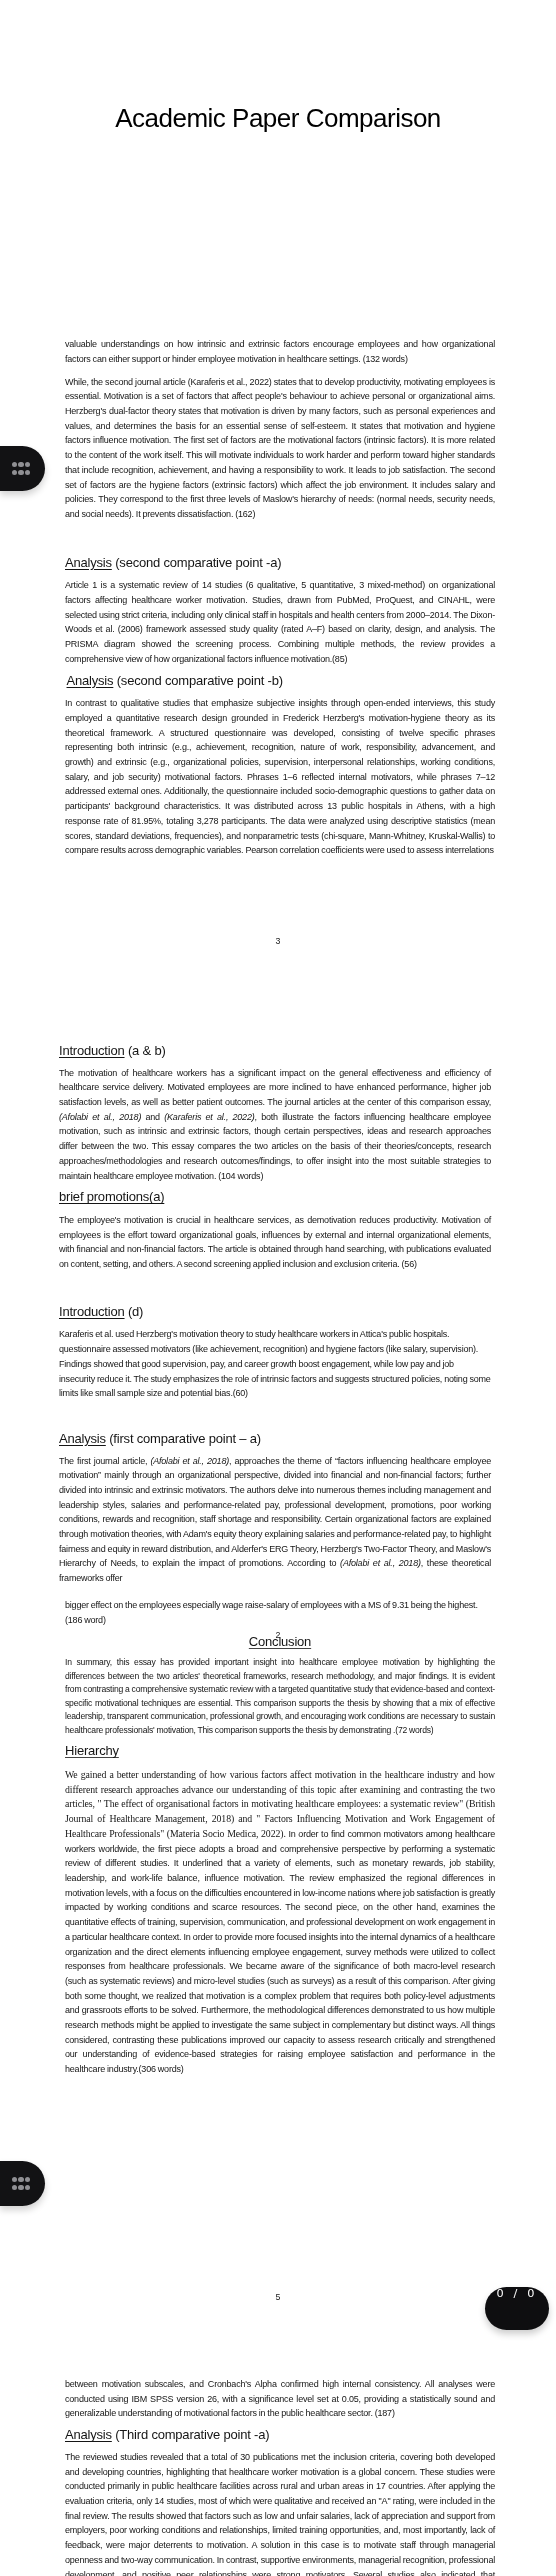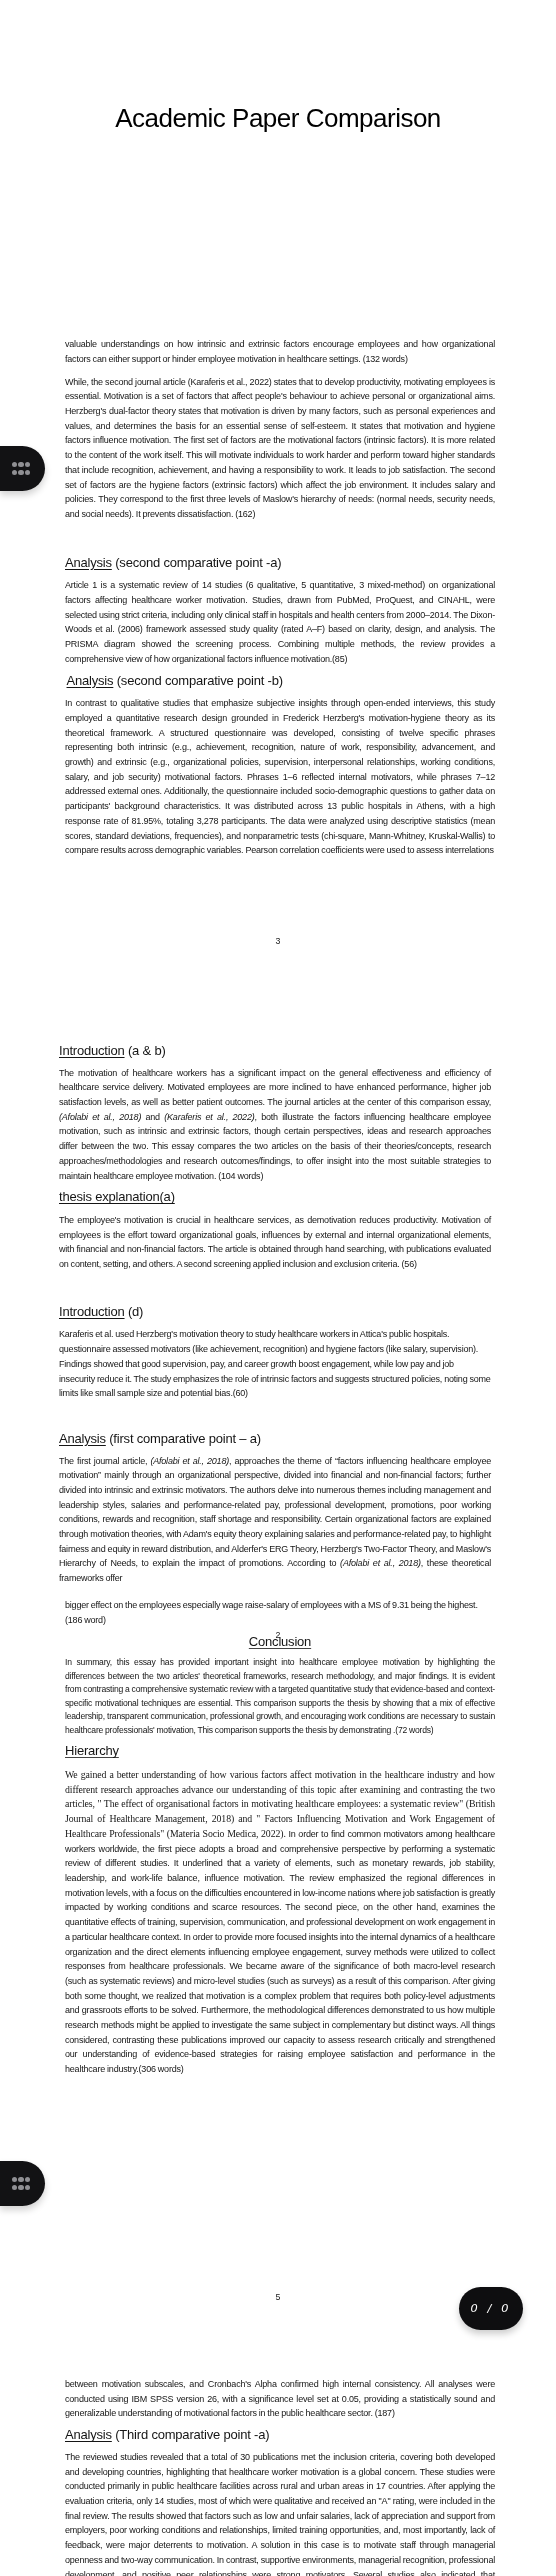--- a/index.html
+++ b/index.html
@@ -74,35 +74,34 @@
     grid-gap: 2.1px 1.5px;
     margin-left: -3.1px;
   }
   .dots span {
     width: 5.2px; height: 5.2px; border-radius: 50%;
     background: #8f8f93;
     display: block;
   }
   .fab-counter {
     position: absolute;
-    left: 459px;
+    left: 485px;
     top: 2287px;
     width: 64px;
     height: 43px;
     background: #0e0e10;
     border-radius: 21.6px;
     box-shadow: 0 4.1px 7.2px rgba(0,0,0,0.20);
     color: #fff;
     display: flex;
-    align-items: center;
+    align-items: flex-start;
     justify-content: center;
     font-size: 11.3px;
     letter-spacing: 3.1px;
     font-family: "DejaVu Sans", sans-serif;
-    font-style: italic;
   }
 </style>
 </head>
 <body>
 
 <div class="title">Academic Paper Comparison</div>
 
 <div class="block" style="top:337px;">
   <p class="para">valuable understandings on how intrinsic and extrinsic factors encourage employees and how organizational factors can either support or hinder employee motivation in healthcare settings. (132 words)</p>
   <p class="para" style="margin-top:8.2px;">While, the second journal article (Karaferis et al., 2022) states that to develop productivity, motivating employees is essential. Motivation is a set of factors that affect people's behaviour to achieve personal or organizational aims. Herzberg's dual-factor theory states that motivation is driven by many factors, such as personal experiences and values, and determines the basis for an essential sense of self-esteem. It states that motivation and hygiene factors influence motivation. The first set of factors are the motivational factors (intrinsic factors). It is more related to the content of the work itself. This will motivate individuals to work harder and perform toward higher standards that include recognition, achievement, and having a responsibility to work. It leads to job satisfaction. The second set of factors are the hygiene factors (extrinsic factors) which affect the job environment. It includes salary and policies. They correspond to the first three levels of Maslow's hierarchy of needs: (normal needs, security needs, and social needs). It prevents dissatisfaction. (162)</p>
@@ -112,21 +111,21 @@
 
   <p class="heading" style="margin-top:7.2px; padding-left:1.5px;"><span class="u">Analysis</span><span> (second comparative point -b)</span></p>
   <p class="para" style="margin-top:8.2px;">In contrast to qualitative studies that emphasize subjective insights through open-ended interviews, this study employed a quantitative research design grounded in Frederick Herzberg's motivation-hygiene theory as its theoretical framework. A structured questionnaire was developed, consisting of twelve specific phrases representing both intrinsic (e.g., achievement, recognition, nature of work, responsibility, advancement, and growth) and extrinsic (e.g., organizational policies, supervision, interpersonal relationships, working conditions, salary, and job security) motivational factors. Phrases 1–6 reflected internal motivators, while phrases 7–12 addressed external ones. Additionally, the questionnaire included socio-demographic questions to gather data on participants' background characteristics. It was distributed across 13 public hospitals in Athens, with a high response rate of 81.95%, totaling 3,278 participants. The data were analyzed using descriptive statistics (mean scores, standard deviations, frequencies), and nonparametric tests (chi-square, Mann-Whitney, Kruskal-Wallis) to compare results across demographic variables. Pearson correlation coefficients were used to assess interrelations</p>
 </div>
 <div class="pagenum" style="top:936px;">3</div>
 
 <div class="block" style="top:1032px; left:59px; width:432px;margin-top:12px;">
   <p class="heading"><span class="u">Introduction</span><span> (a &amp; b)</span></p>
   <p class="para" style="margin-top:7.2px;"><span>The motivation of healthcare workers has a significant impact on the general effectiveness and efficiency of healthcare service delivery. Motivated employees are more inclined to have enhanced performance, higher job satisfaction levels, as well as better patient outcomes. The journal articles at the center of this comparison essay, </span><span class="it">(Afolabi et al., 2018)</span><span> and </span><span class="it">(Karaferis et al., 2022)</span><span>, both illustrate the factors influencing healthcare employee motivation, such as intrinsic and extrinsic factors, though certain perspectives, ideas and research approaches differ between the two. This essay compares the two articles on the basis of their theories/concepts, research approaches/methodologies and research outcomes/findings, to offer insight into the most suitable strategies to maintain healthcare employee motivation. (104 words)</span></p>
 
-  <p class="heading" style="margin-top:7.2px;"><span class="u">thesis explanation(a)</span></p>
+  <p class="heading" style="margin-top:7.2px;"><span class="u">brief promotions(a)</span></p>
   <p class="para" style="margin-top:8.2px;">The employee's motivation is crucial in healthcare services, as demotivation reduces productivity. Motivation of employees is the effort toward organizational goals, influences by external and internal organizational elements, with financial and non-financial factors. The article is obtained through hand searching, with publications evaluated on content, setting, and others. A second screening applied inclusion and exclusion criteria.  (56)</p>
 
   <p class="heading" style="margin-top:33px;"><span class="u">Introduction</span><span> (d)</span></p>
   <p class="para" style="margin-top:8.2px; text-align:left;">Karaferis et al. used Herzberg's motivation theory to study healthcare workers in Attica's public hospitals. questionnaire assessed motivators (like achievement, recognition) and hygiene factors (like salary, supervision). Findings showed that good supervision, pay, and career growth boost engagement, while low pay and job insecurity reduce it. The study emphasizes the role of intrinsic factors and suggests structured policies, noting some limits like small sample size and potential bias.(60)</p>
 
   <p class="heading" style="margin-top:31px;"><span class="u">Analysis</span><span> (first comparative point – a)</span></p>
   <p class="para" style="margin-top:7.2px;"><span>The first journal article, </span><span class="it">(Afolabi et al., 2018)</span><span>, approaches the theme of “factors influencing healthcare employee motivation” mainly through an organizational perspective, divided into financial and non-financial factors; further divided into intrinsic and extrinsic motivators. The authors delve into numerous themes including management and leadership styles, salaries and performance-related pay, professional development, promotions, poor working conditions, rewards and recognition, staff shortage and responsibility. Certain organizational factors are explained through motivation theories, with Adam's equity theory explaining salaries and performance-related pay, to highlight fairness and equity in reward distribution, and Alderfer's ERG Theory, Herzberg's Two-Factor Theory, and Maslow's Hierarchy of Needs, to explain the impact of promotions. According to </span><span class="it">(Afolabi et al., 2018)</span><span>, these theoretical frameworks offer</span></p>
 </div>
 <div class="pagenum" style="top:1630px;">2</div>
 

